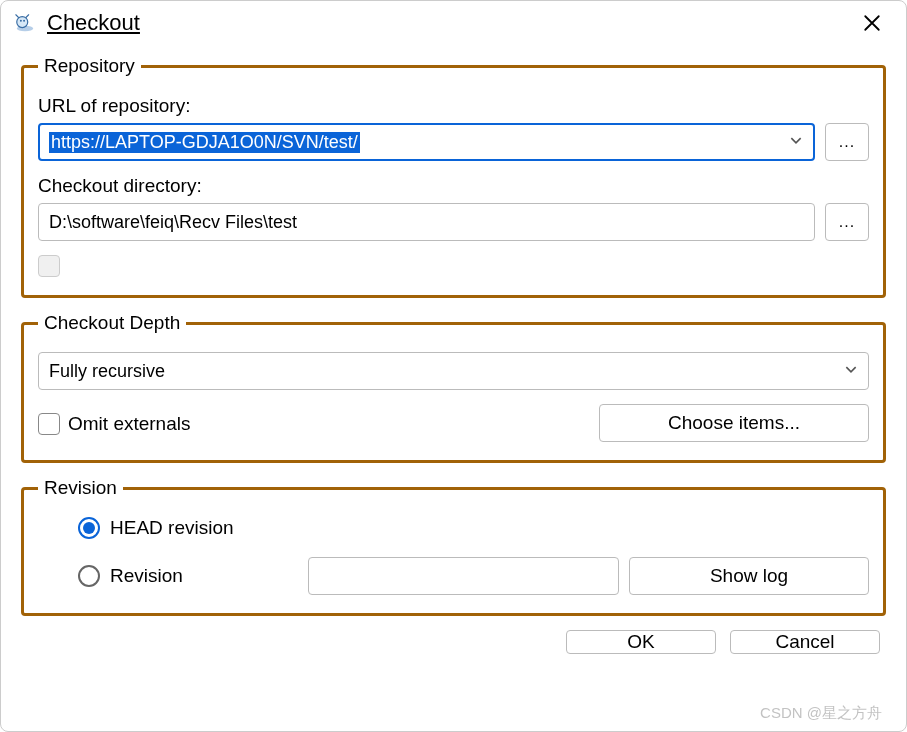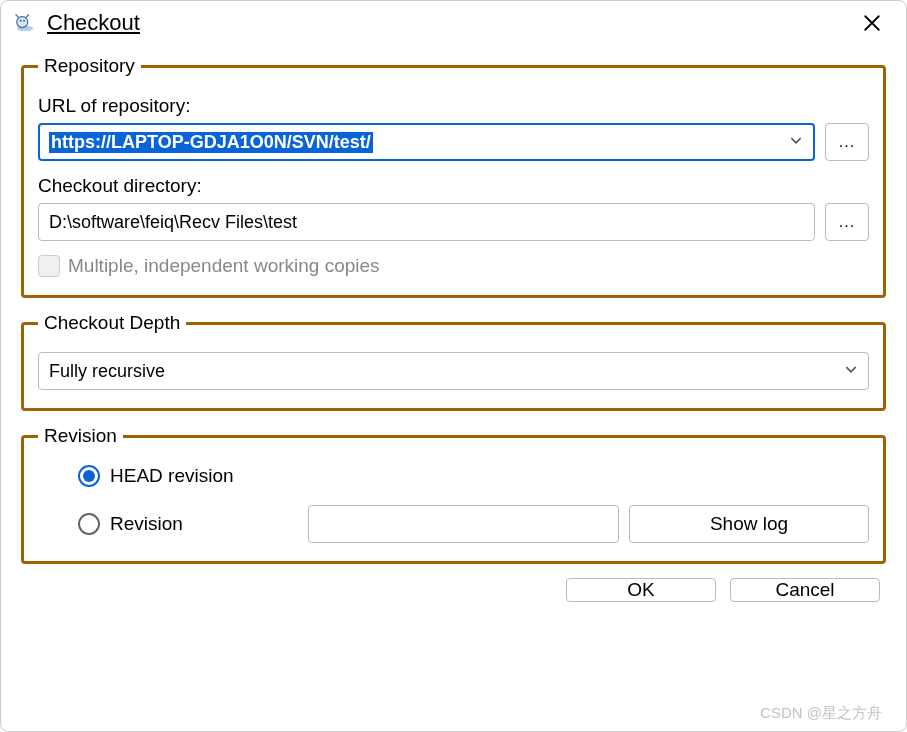--- a/index.html
+++ b/index.html
@@ -71,21 +71,20 @@
       font-size: 18px;
       padding: 0 10px;
       background: #fff;
       display: flex;
       align-items: center;
       position: relative;
     }
     .combo.focused {
       border: 2px solid #0a64d8;
       padding: 3px 9px;
-      font-weight: bold;
     }
     .combo .sel {
       color: #fff;
       background: #0a64d8;
       padding: 0 2px;
     }
     .combo .chev, .drop .chev {
       position: absolute;
       right: 10px;
       top: 50%;
@@ -237,36 +236,42 @@
     <div class="label">Checkout directory:</div>
     <div class="row">
       <div class="input">
         <span>D:\software\feiq\Recv Files\test</span>
       </div>
       <button class="browse-btn">...</button>
     </div>
 
     <div class="chk-row disabled">
       <div class="chk disabled"></div>
-      <span class="label" style="margin:0">Multiple, independent working copies</span>
     </div>
   </fieldset>
 
   <fieldset>
     <legend>Checkout Depth</legend>
 
     <div class="drop">
       <span>Fully recursive</span>
       <span class="chev">
         <svg viewBox="0 0 12 12">
             <path d="M2 4 L6 8 L10 4" fill="none" stroke="#555" stroke-width="1.4"></path>
           </svg>
       </span>
     </div>
 
+    <div class="depth-row">
+      <div class="chk-row">
+        <div class="chk"></div>
+        <span class="label" style="margin:0">Omit externals</span>
+      </div>
+      <button class="btn btn-wide">Choose items...</button>
+    </div>
   </fieldset>
 
   <fieldset>
     <legend>Revision</legend>
 
     <div class="radio-row">
       <div class="radio checked"></div>
       <span class="label" style="margin:0">HEAD revision</span>
     </div>
 

